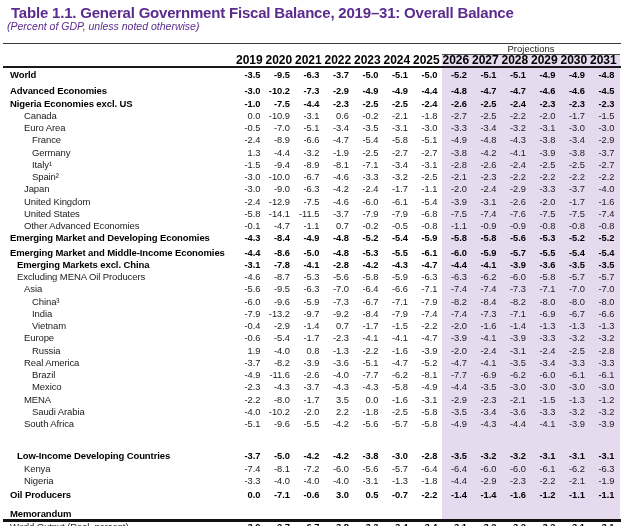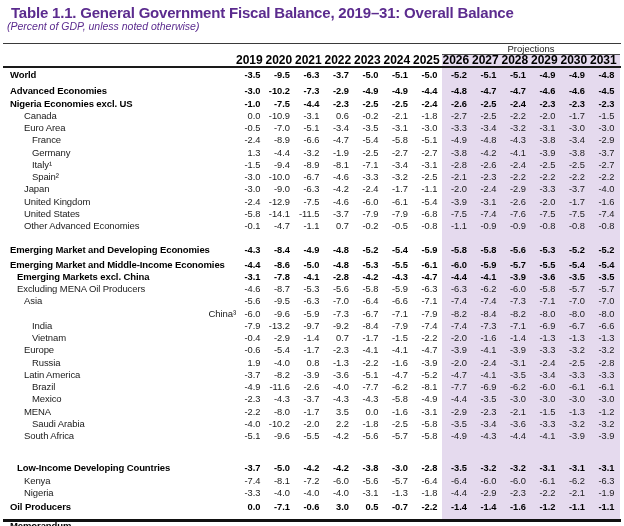--- a/index.html
+++ b/index.html
@@ -257,21 +257,21 @@
         <div class="val">-0.2</div>
         <div class="val">-0.5</div>
         <div class="val">-0.8</div>
         <div class="val">-1.1</div>
         <div class="val">-0.9</div>
         <div class="val">-0.9</div>
         <div class="val">-0.8</div>
         <div class="val">-0.8</div>
         <div class="val">-0.8</div>
       </div>
-      <div class="row grid" style="margin-top: 12px;">
+      <div class="row grid" style="margin-top: 0;">
         <div class="lbl b" style="padding-left: 2px;">Emerging Market and Developing Economies</div>
         <div class="val b">-4.3</div>
         <div class="val b">-8.4</div>
         <div class="val b">-4.9</div>
         <div class="val b">-4.8</div>
         <div class="val b">-5.2</div>
         <div class="val b">-5.4</div>
         <div class="val b">-5.9</div>
         <div class="val b">-5.8</div>
         <div class="val b">-5.8</div>
@@ -338,21 +338,21 @@
         <div class="val">-6.6</div>
         <div class="val">-7.1</div>
         <div class="val">-7.4</div>
         <div class="val">-7.4</div>
         <div class="val">-7.3</div>
         <div class="val">-7.1</div>
         <div class="val">-7.0</div>
         <div class="val">-7.0</div>
       </div>
       <div class="row grid">
-        <div class="lbl" style="padding-left: 24px; text-align: right;">China³</div>
+        <div class="lbl" style="padding-left: 24px;">China³</div>
         <div class="val">-6.0</div>
         <div class="val">-9.6</div>
         <div class="val">-5.9</div>
         <div class="val">-7.3</div>
         <div class="val">-6.7</div>
         <div class="val">-7.1</div>
         <div class="val">-7.9</div>
         <div class="val">-8.2</div>
         <div class="val">-8.4</div>
         <div class="val">-8.2</div>
@@ -418,21 +418,21 @@
         <div class="val">-1.6</div>
         <div class="val">-3.9</div>
         <div class="val">-2.0</div>
         <div class="val">-2.4</div>
         <div class="val">-3.1</div>
         <div class="val">-2.4</div>
         <div class="val">-2.5</div>
         <div class="val">-2.8</div>
       </div>
       <div class="row grid">
-        <div class="lbl" style="padding-left: 16px;">Latin America</div>
+        <div class="lbl" style="padding-left: 16px;">Real America</div>
         <div class="val">-3.7</div>
         <div class="val">-8.2</div>
         <div class="val">-3.9</div>
         <div class="val">-3.6</div>
         <div class="val">-5.1</div>
         <div class="val">-4.7</div>
         <div class="val">-5.2</div>
         <div class="val">-4.7</div>
         <div class="val">-4.1</div>
         <div class="val">-3.5</div>

